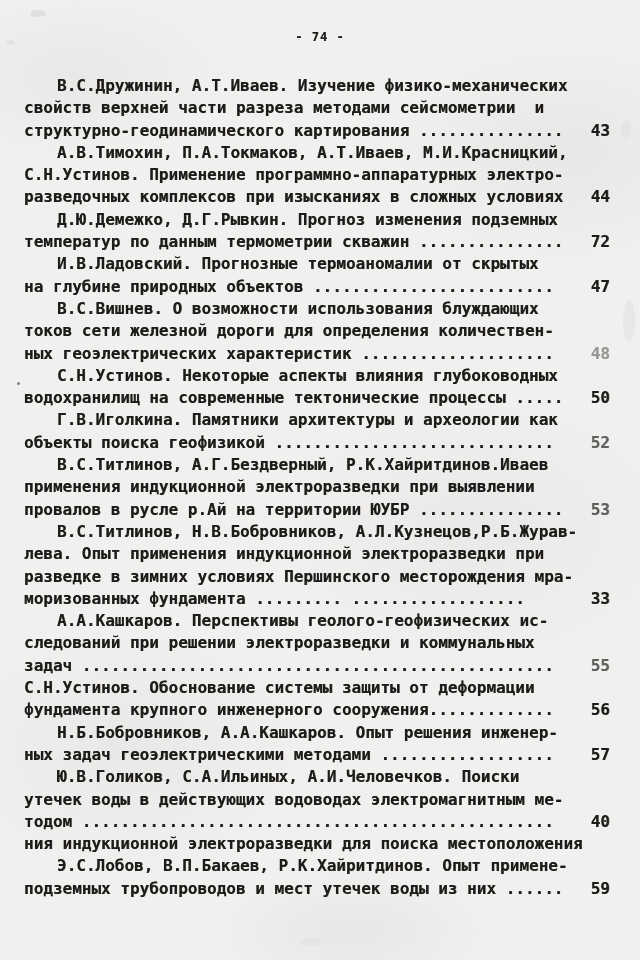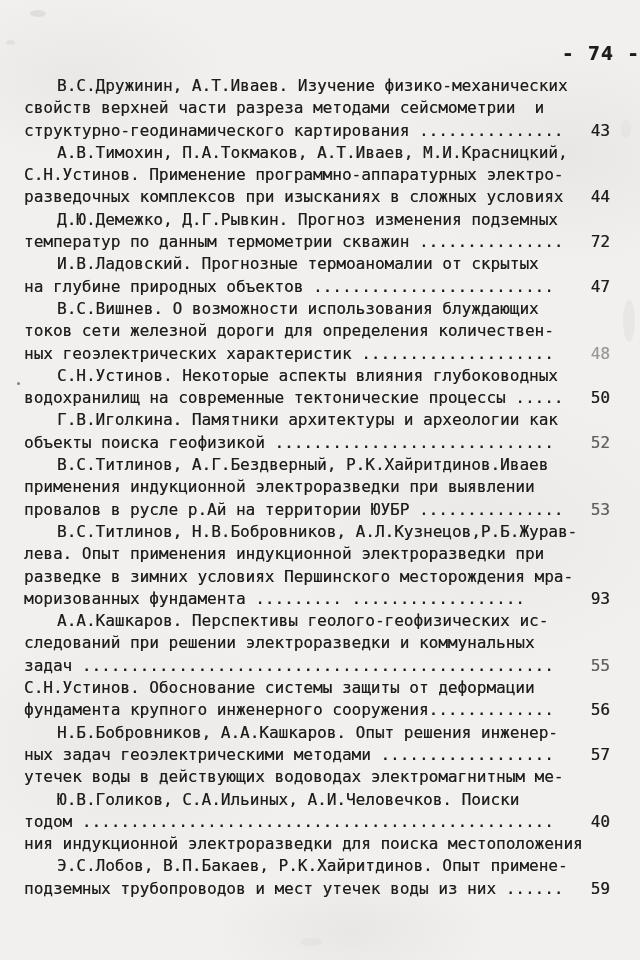--- a/index.html
+++ b/index.html
@@ -22,49 +22,49 @@
     font-family: "DejaVu Sans Mono", "Liberation Mono", monospace;
     color: var(--ink);
   }
   .sheet {
     position: relative;
     width: 640px;
     height: 960px;
   }
   .hdr {
     position: absolute;
-    top: 41px;
+    top: 30px;
     left: 0;
     width: 640px;
-    text-align: right;
-    font-size: 20px;
+    text-align: center;
+    font-size: 12px;
     font-weight: bold;
     letter-spacing: 1px;
     text-shadow: 0.3px 0.3px 0.5px rgba(30,28,25,0.6);
   }
   .toc {
     position: absolute;
     top: 75px;
     left: 24px;
     right: 30px;
   }
   .line {
     display: flex;
     justify-content: space-between;
-    align-items: flex-end;
+    align-items: flex-start;
     height: 22.3px;
     line-height: 22.3px;
     font-size: 16px;
-    font-weight: normal;
+    font-weight: bold;
     white-space: pre;
     text-shadow: 0.3px 0.3px 0.5px rgba(30,28,25,0.6);
   }
   .line.indent { padding-left: 33px; }
   .t  { flex: 0 0 auto; }
-  .pg { flex: 0 0 auto; margin-top: 30px; }
+  .pg { flex: 0 0 auto; }
   .pg.dim   { opacity: 0.68; }
   .pg.faint { opacity: 0.42; }
   .artifact {
     position: absolute;
     border-radius: 50%;
     pointer-events: none;
   }
   .a1 { top: 10px;  left: 30px;  width: 16px; height: 7px;  background: rgba(90,90,88,0.10); }
   .a2 { top: 40px;  left: 6px;   width: 9px;  height: 5px;  background: rgba(90,90,88,0.08); }
   .a3 { top: 382px; left: 17px;  width: 3px;  height: 3px;  background: rgba(40,40,38,0.55); }
@@ -95,30 +95,30 @@
       <div class="line indent"><span class="t">С.Н.Устинов. Некоторые аспекты влияния глубоководных</span></div>
       <div class="line"><span class="t">водохранилищ на современные тектонические процессы .....</span><span class="pg">50</span></div>
       <div class="line indent"><span class="t">Г.В.Иголкина. Памятники архитектуры и археологии как</span></div>
       <div class="line"><span class="t">объекты поиска геофизикой .............................</span><span class="pg dim">52</span></div>
       <div class="line indent"><span class="t">В.С.Титлинов, А.Г.Бездверный, Р.К.Хайритдинов.Иваев</span></div>
       <div class="line"><span class="t">применения индукционной электроразведки при выявлении</span></div>
       <div class="line"><span class="t">провалов в русле р.Ай на территории ЮУБР ...............</span><span class="pg dim">53</span></div>
       <div class="line indent"><span class="t">В.С.Титлинов, Н.В.Бобровников, А.Л.Кузнецов,Р.Б.Журав-</span></div>
       <div class="line"><span class="t">лева. Опыт применения индукционной электроразведки при</span></div>
       <div class="line"><span class="t">разведке в зимних условиях Першинского месторождения мра-</span></div>
-      <div class="line"><span class="t">моризованных фундамента ......... ..................</span><span class="pg">93</span></div>
+      <div class="line"><span class="t">моризованных фундамента ......... ..................</span><span class="pg">33</span></div>
       <div class="line indent"><span class="t">А.А.Кашкаров. Перспективы геолого-геофизических ис-</span></div>
       <div class="line"><span class="t">следований при решении электроразведки и коммунальных</span></div>
       <div class="line"><span class="t">задач .................................................</span><span class="pg dim">55</span></div>
       <div class="line"><span class="t">С.Н.Устинов. Обоснование системы защиты от деформации</span></div>
       <div class="line"><span class="t">фундамента крупного инженерного сооружения.............</span><span class="pg">56</span></div>
       <div class="line indent"><span class="t">Н.Б.Бобровников, А.А.Кашкаров. Опыт решения инженер-</span></div>
       <div class="line"><span class="t">ных задач геоэлектрическими методами ..................</span><span class="pg">57</span></div>
+      <div class="line indent"><span class="t">Ю.В.Голиков, С.А.Ильиных, А.И.Человечков. Поиски</span></div>
       <div class="line"><span class="t">утечек воды в действующих водоводах электромагнитным ме-</span></div>
-      <div class="line indent"><span class="t">Ю.В.Голиков, С.А.Ильиных, А.И.Человечков. Поиски</span></div>
       <div class="line"><span class="t">тодом .................................................</span><span class="pg">40</span></div>
       <div class="line"><span class="t">ния индукционной электроразведки для поиска местоположения</span></div>
       <div class="line indent"><span class="t">Э.С.Лобов, В.П.Бакаев, Р.К.Хайритдинов. Опыт примене-</span></div>
       <div class="line"><span class="t">подземных трубопроводов и мест утечек воды из них ......</span><span class="pg">59</span></div>
     </div>
 
   <div class="artifact a1"></div>
   <div class="artifact a2"></div>
   <div class="artifact a3"></div>
   <div class="artifact a4"></div>

